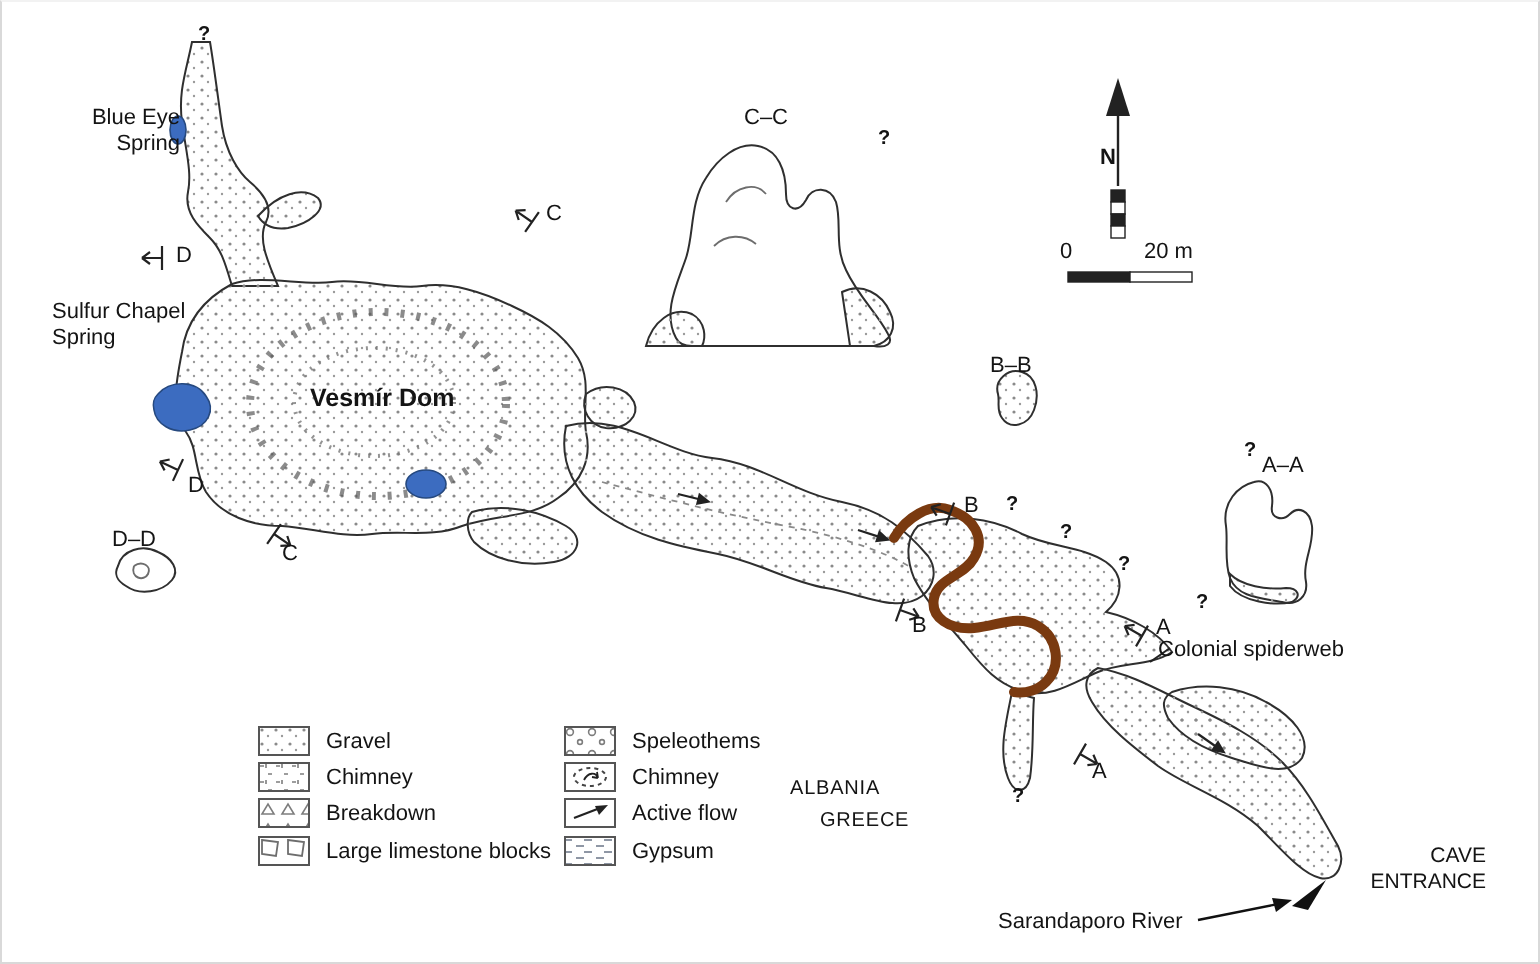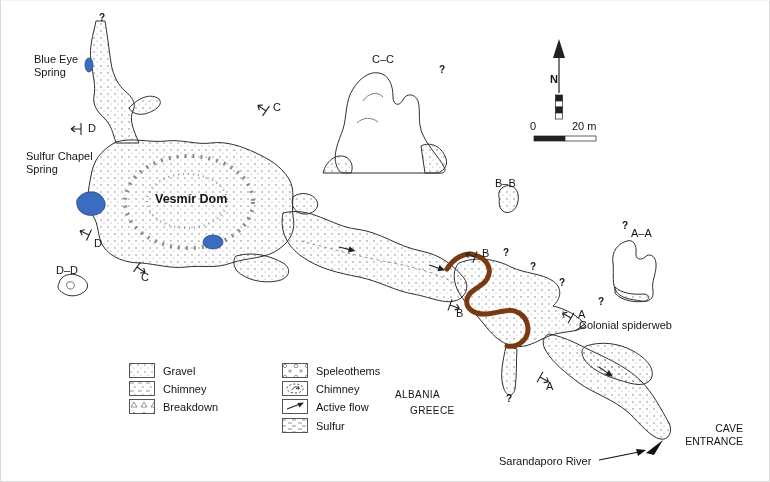--- a/index.html
+++ b/index.html
@@ -162,21 +162,21 @@
 
     <path d="M574,330 L584,323" stroke="#222" stroke-width="1" fill="none"></path>
 
     <polygon points="645,452 662,439 653,454" fill="#111"></polygon>
     <g>
       <line x1="598" y1="459" x2="638" y2="451" stroke="#111" stroke-width="1.2"></line>
       <polygon points="645,449 635,448 637,455" fill="#111"></polygon>
     </g>
   </svg>
 
-  <div class="lbl wrap" style="left:33px;top:52px;width:56px;">Blue Eye Spring</div>
+  <div class="lbl wrap" style="left:33px;top:52px;width:56px;text-align:right;">Blue Eye Spring</div>
 
   <div class="lbl wrap" style="left:25px;top:149px;width:84px;">Sulfur Chapel Spring</div>
 
   <div class="lbl bold" style="left:130px;top:191px;margin-left:24px;">Vesmír Dom</div>
 
 
   <div class="lbl" style="left:578px;top:318px;">Colonial spiderweb</div>
 
   <div class="lbl caps" style="left:394px;top:344px;">ALBANIA</div>
   <div class="lbl caps" style="left:409px;top:360px;">GREECE</div>
@@ -223,20 +223,26 @@
       <rect x="0.5" y="0.5" width="25" height="14" fill="url(#p-gyp)" stroke="#555"></rect>
       </svg>
     <span>Chimney</span>
   </div>
   <div class="leg" style="left:128px;top:398px;">
     <svg width="26" height="15">
       <rect x="0.5" y="0.5" width="25" height="14" fill="url(#p-brk)" stroke="#555"></rect>
       </svg>
     <span>Breakdown</span>
   </div>
+  <div class="leg" style="left:128px;top:417px;">
+    <svg width="26" height="15">
+      <rect x="0.5" y="0.5" width="25" height="14" fill="url(#p-blk)" stroke="#555"></rect>
+      </svg>
+    <span>Large limestone blocks</span>
+  </div>
 
   <div class="leg" style="left:281px;top:362px;">
     <svg width="26" height="15">
       <rect x="0.5" y="0.5" width="25" height="14" fill="url(#p-spe)" stroke="#555"></rect>
       </svg>
     <span>Speleothems</span>
   </div>
   <div class="leg" style="left:281px;top:380px;">
     <svg width="26" height="15">
       <rect x="0.5" y="0.5" width="25" height="14" fill="#fff" stroke="#555"></rect>
@@ -250,16 +256,16 @@
       <rect x="0.5" y="0.5" width="25" height="14" fill="#fff" stroke="#555"></rect>
       <line x1="5" y1="10" x2="18" y2="5" stroke="#222" stroke-width="1.1"></line>
       <polygon points="22,3.5 15.5,4 17.5,8.5" fill="#222"></polygon>
       </svg>
     <span>Active flow</span>
   </div>
   <div class="leg" style="left:281px;top:417px;">
     <svg width="26" height="15">
       <rect x="0.5" y="0.5" width="25" height="14" fill="url(#p-wat)" stroke="#555"></rect>
       </svg>
-    <span>Sulfur</span>
+    <span>Gypsum</span>
   </div>
 
 </div>
 
 </body></html>

